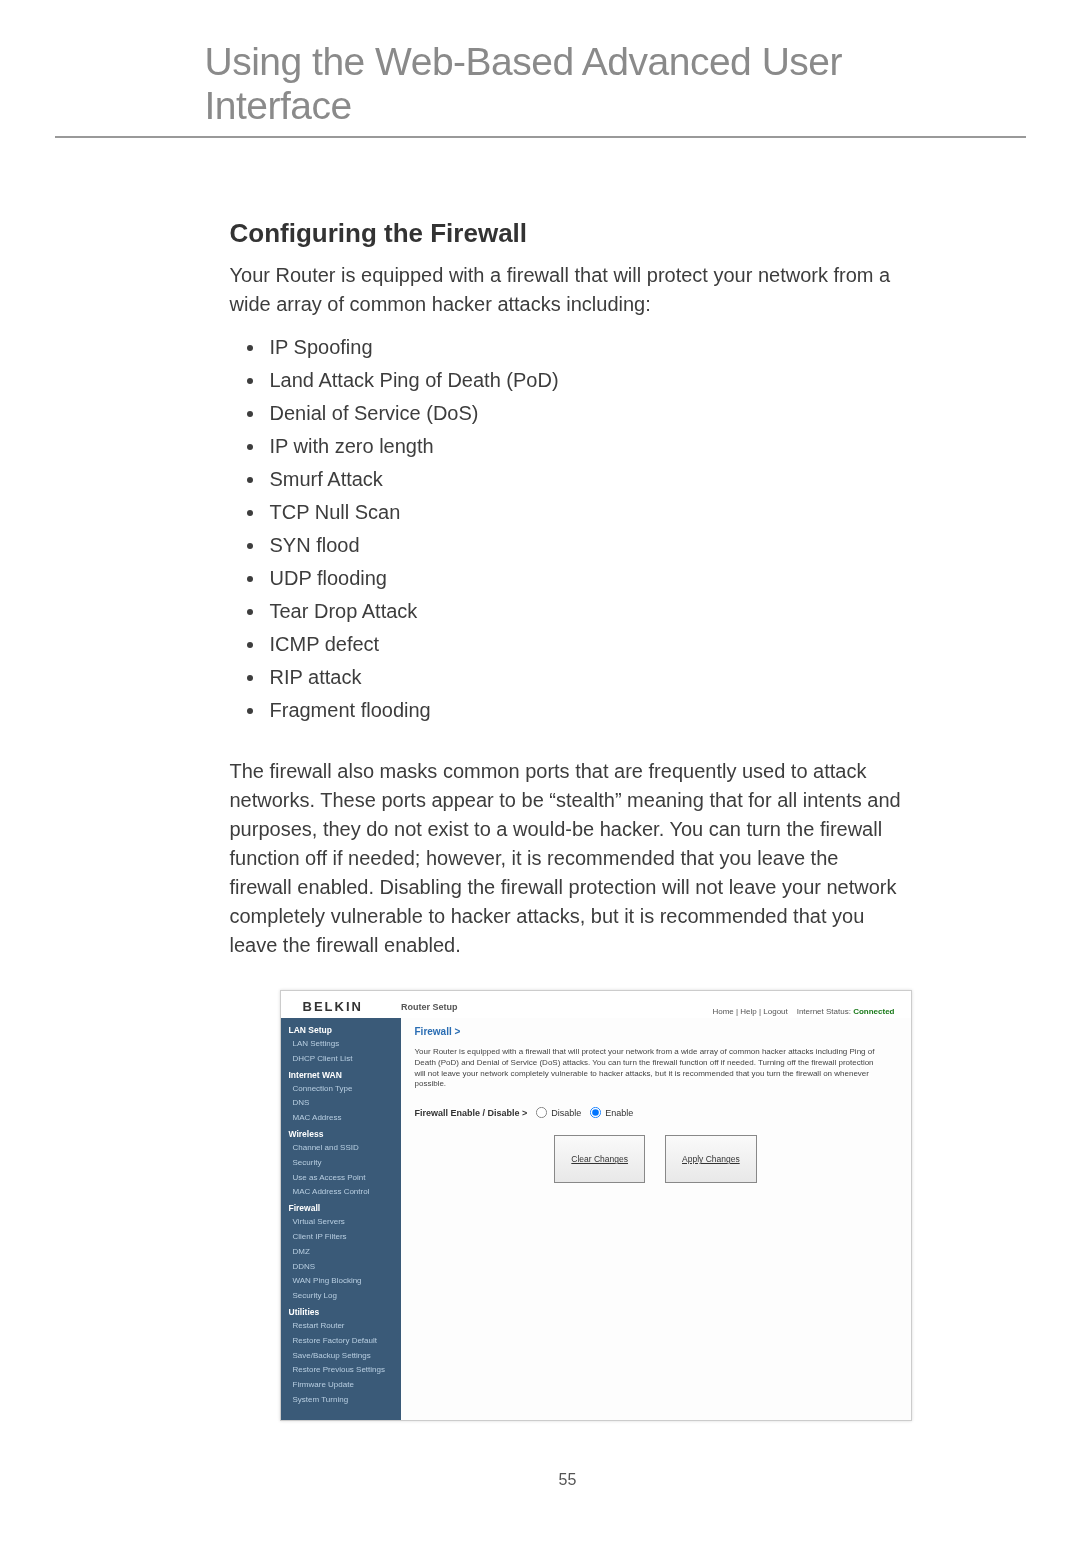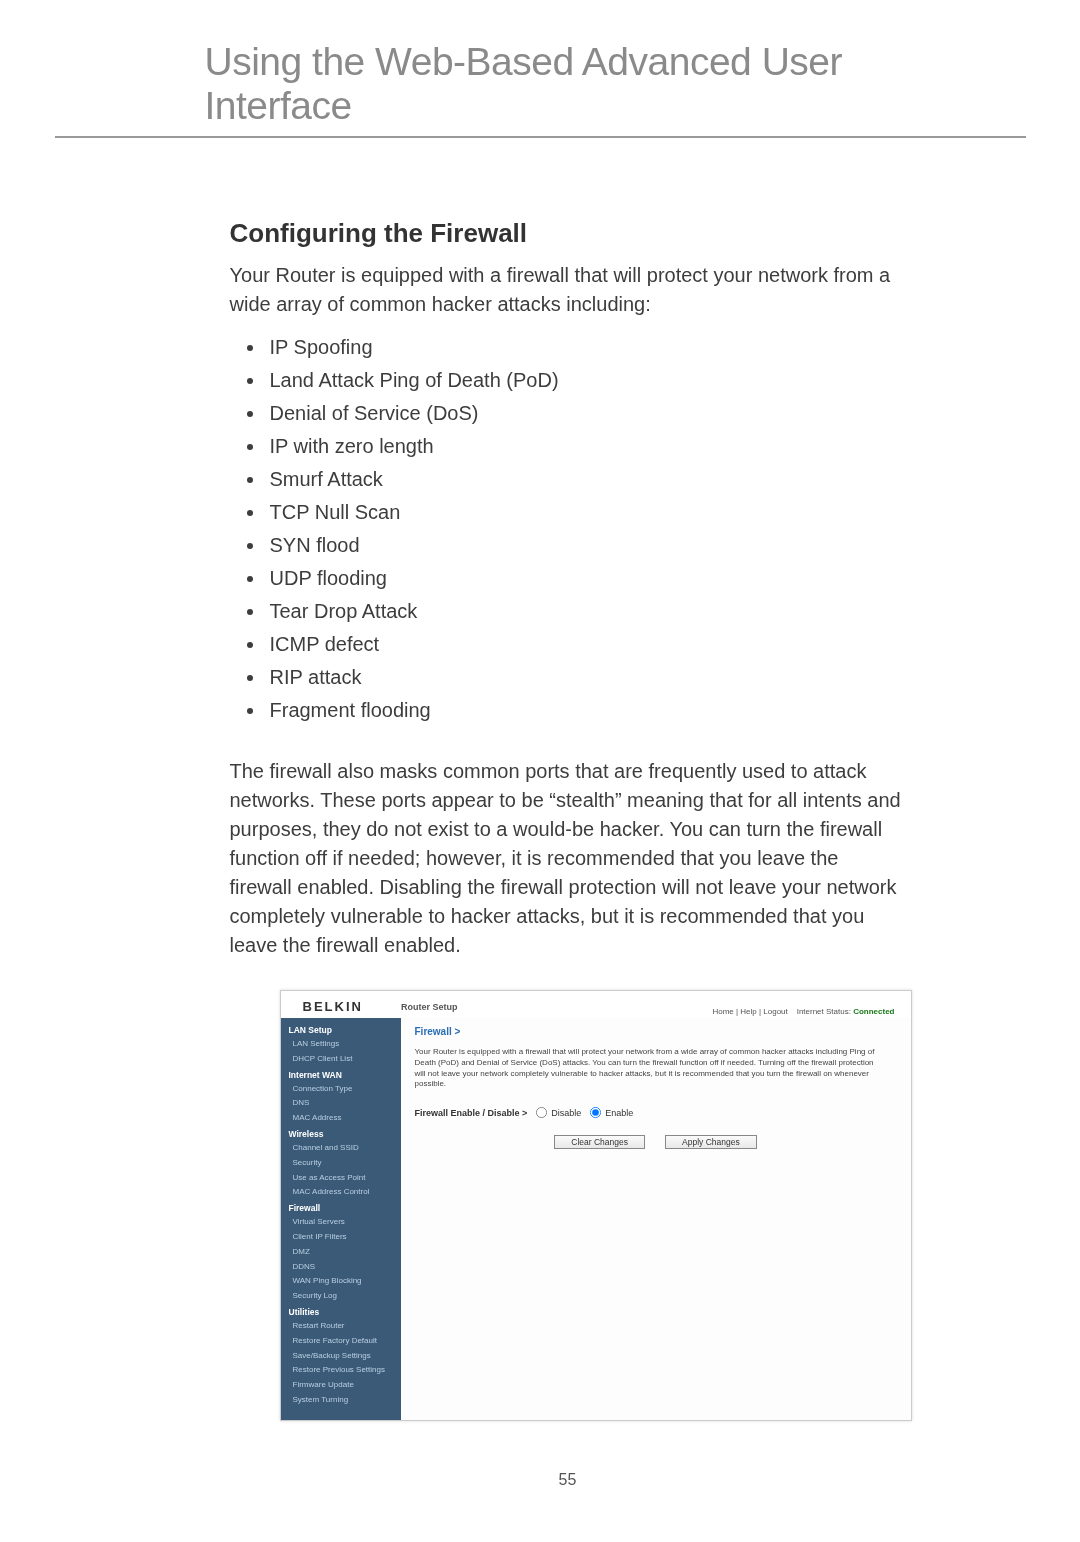--- a/index.html
+++ b/index.html
@@ -151,25 +151,26 @@
   }
   .router-radio input { margin: 0; transform: scale(0.85); }
   .router-buttons {
     display: flex;
     gap: 20px;
     justify-content: center;
     margin-top: 4px;
   }
   .router-btn {
     font-size: 8.5px;
-    padding: 1px 16px;
+    padding: 18px 16px;
     border: 1px solid #888;
     background: linear-gradient(#fafafa, #e8e8e8);
     color: #333;
     cursor: pointer;
+    text-decoration: underline;
   }
   .page-number {
     text-align: center;
     font-size: 16px;
     color: #555;
     margin-top: 50px;
   }
 </style>
 </head>
 <body>

